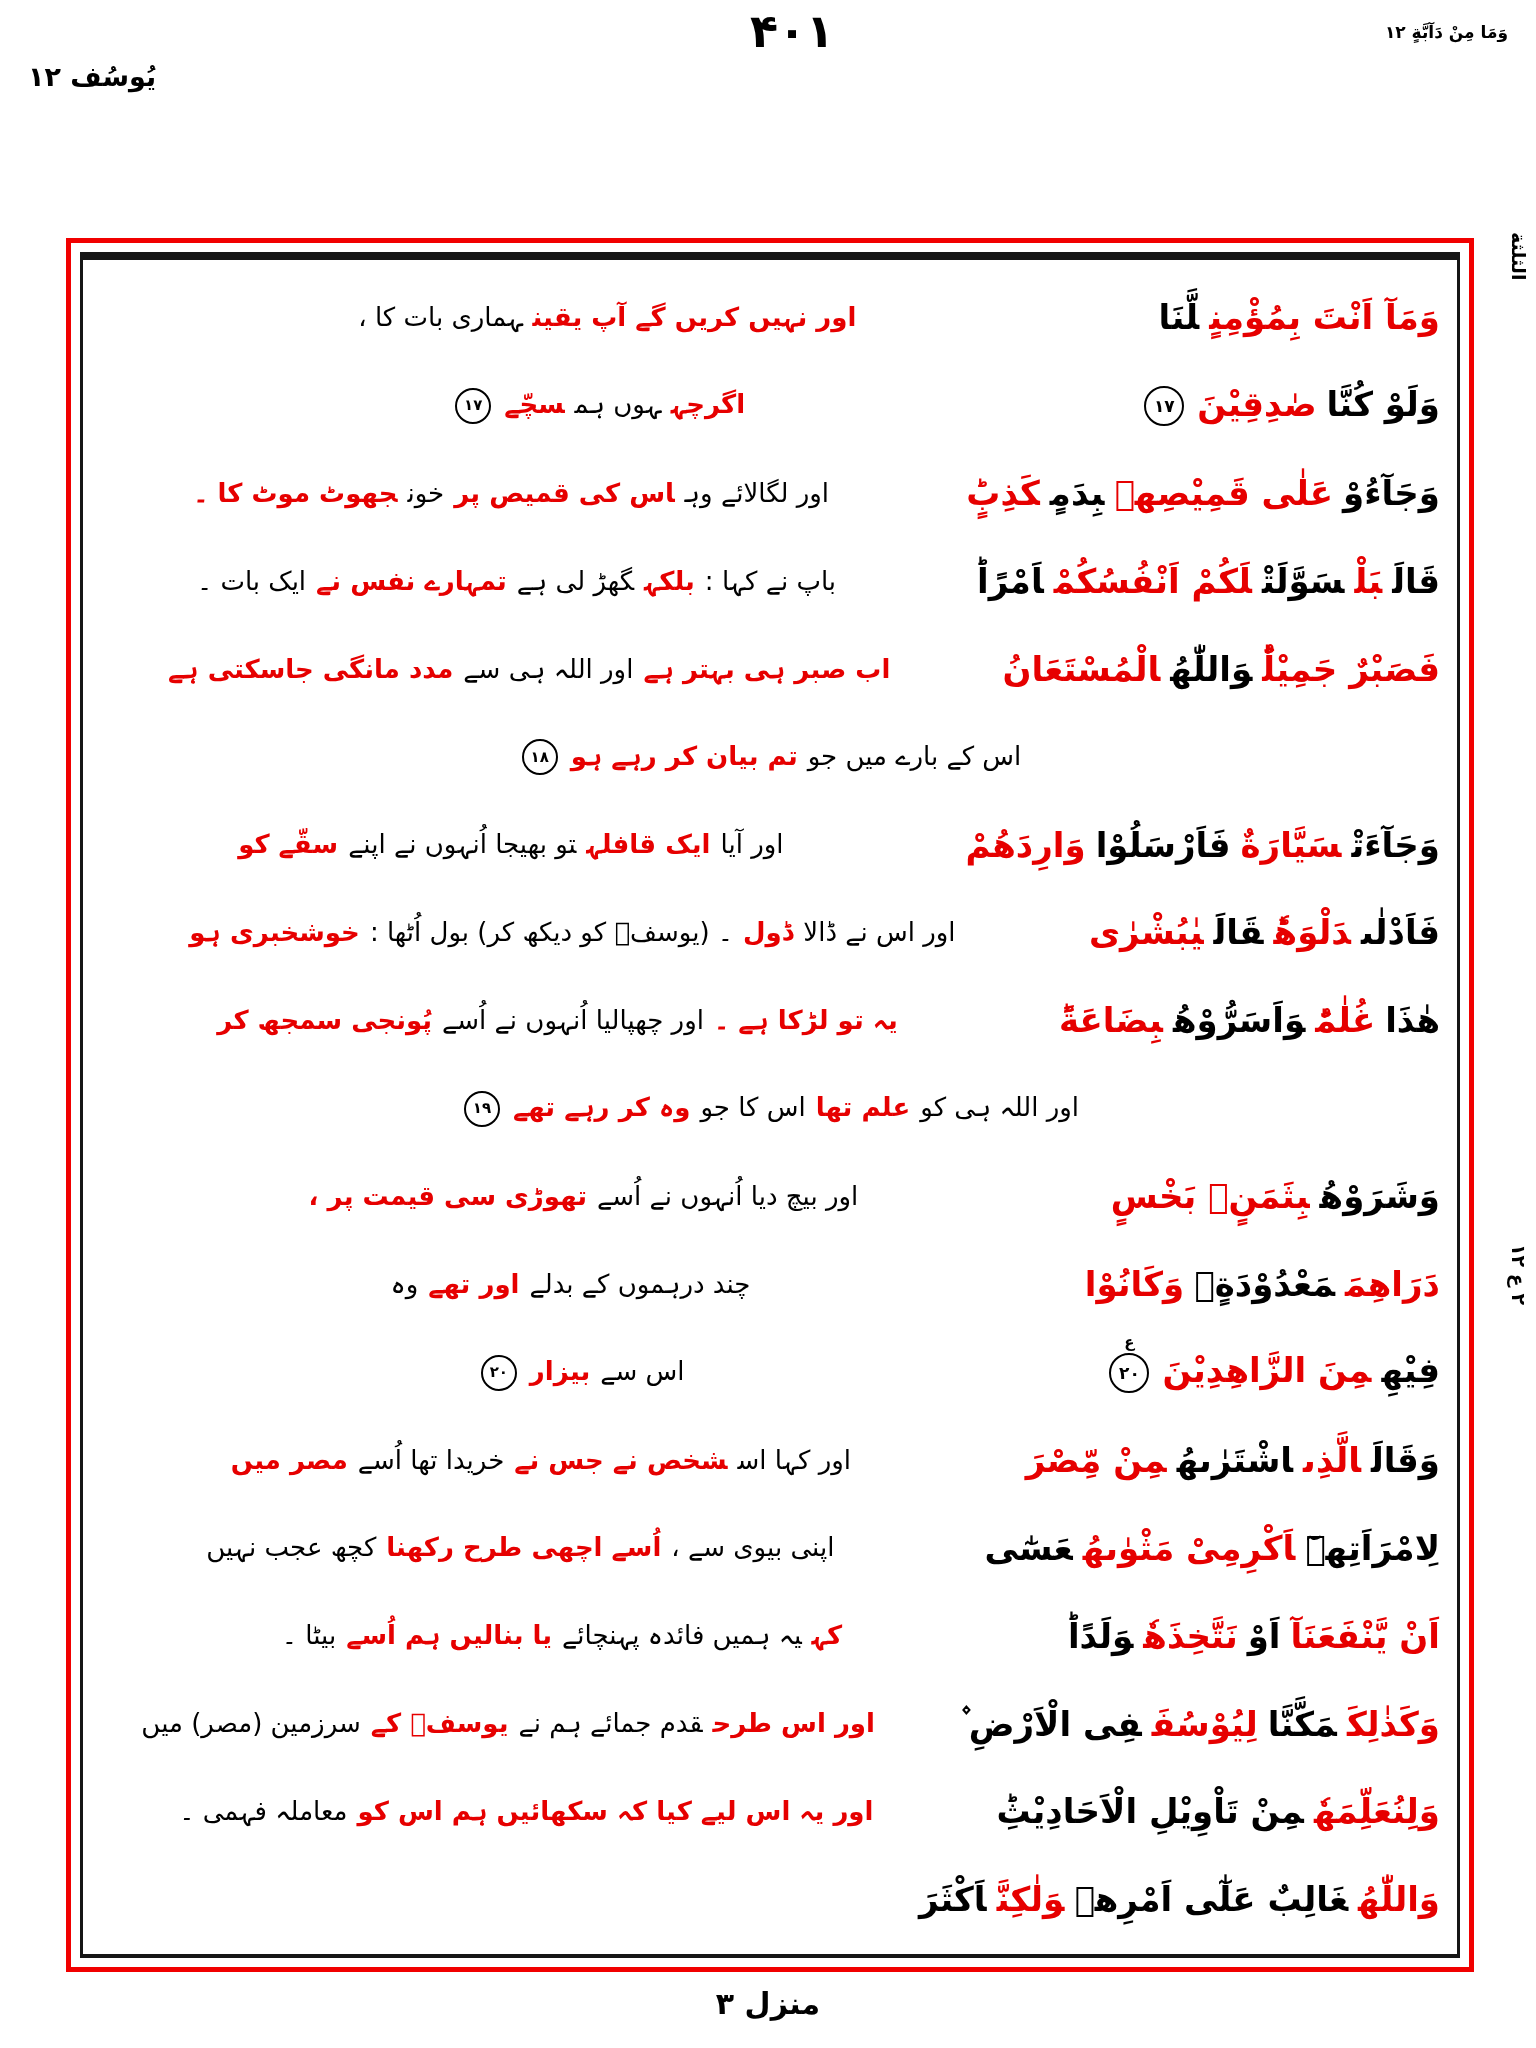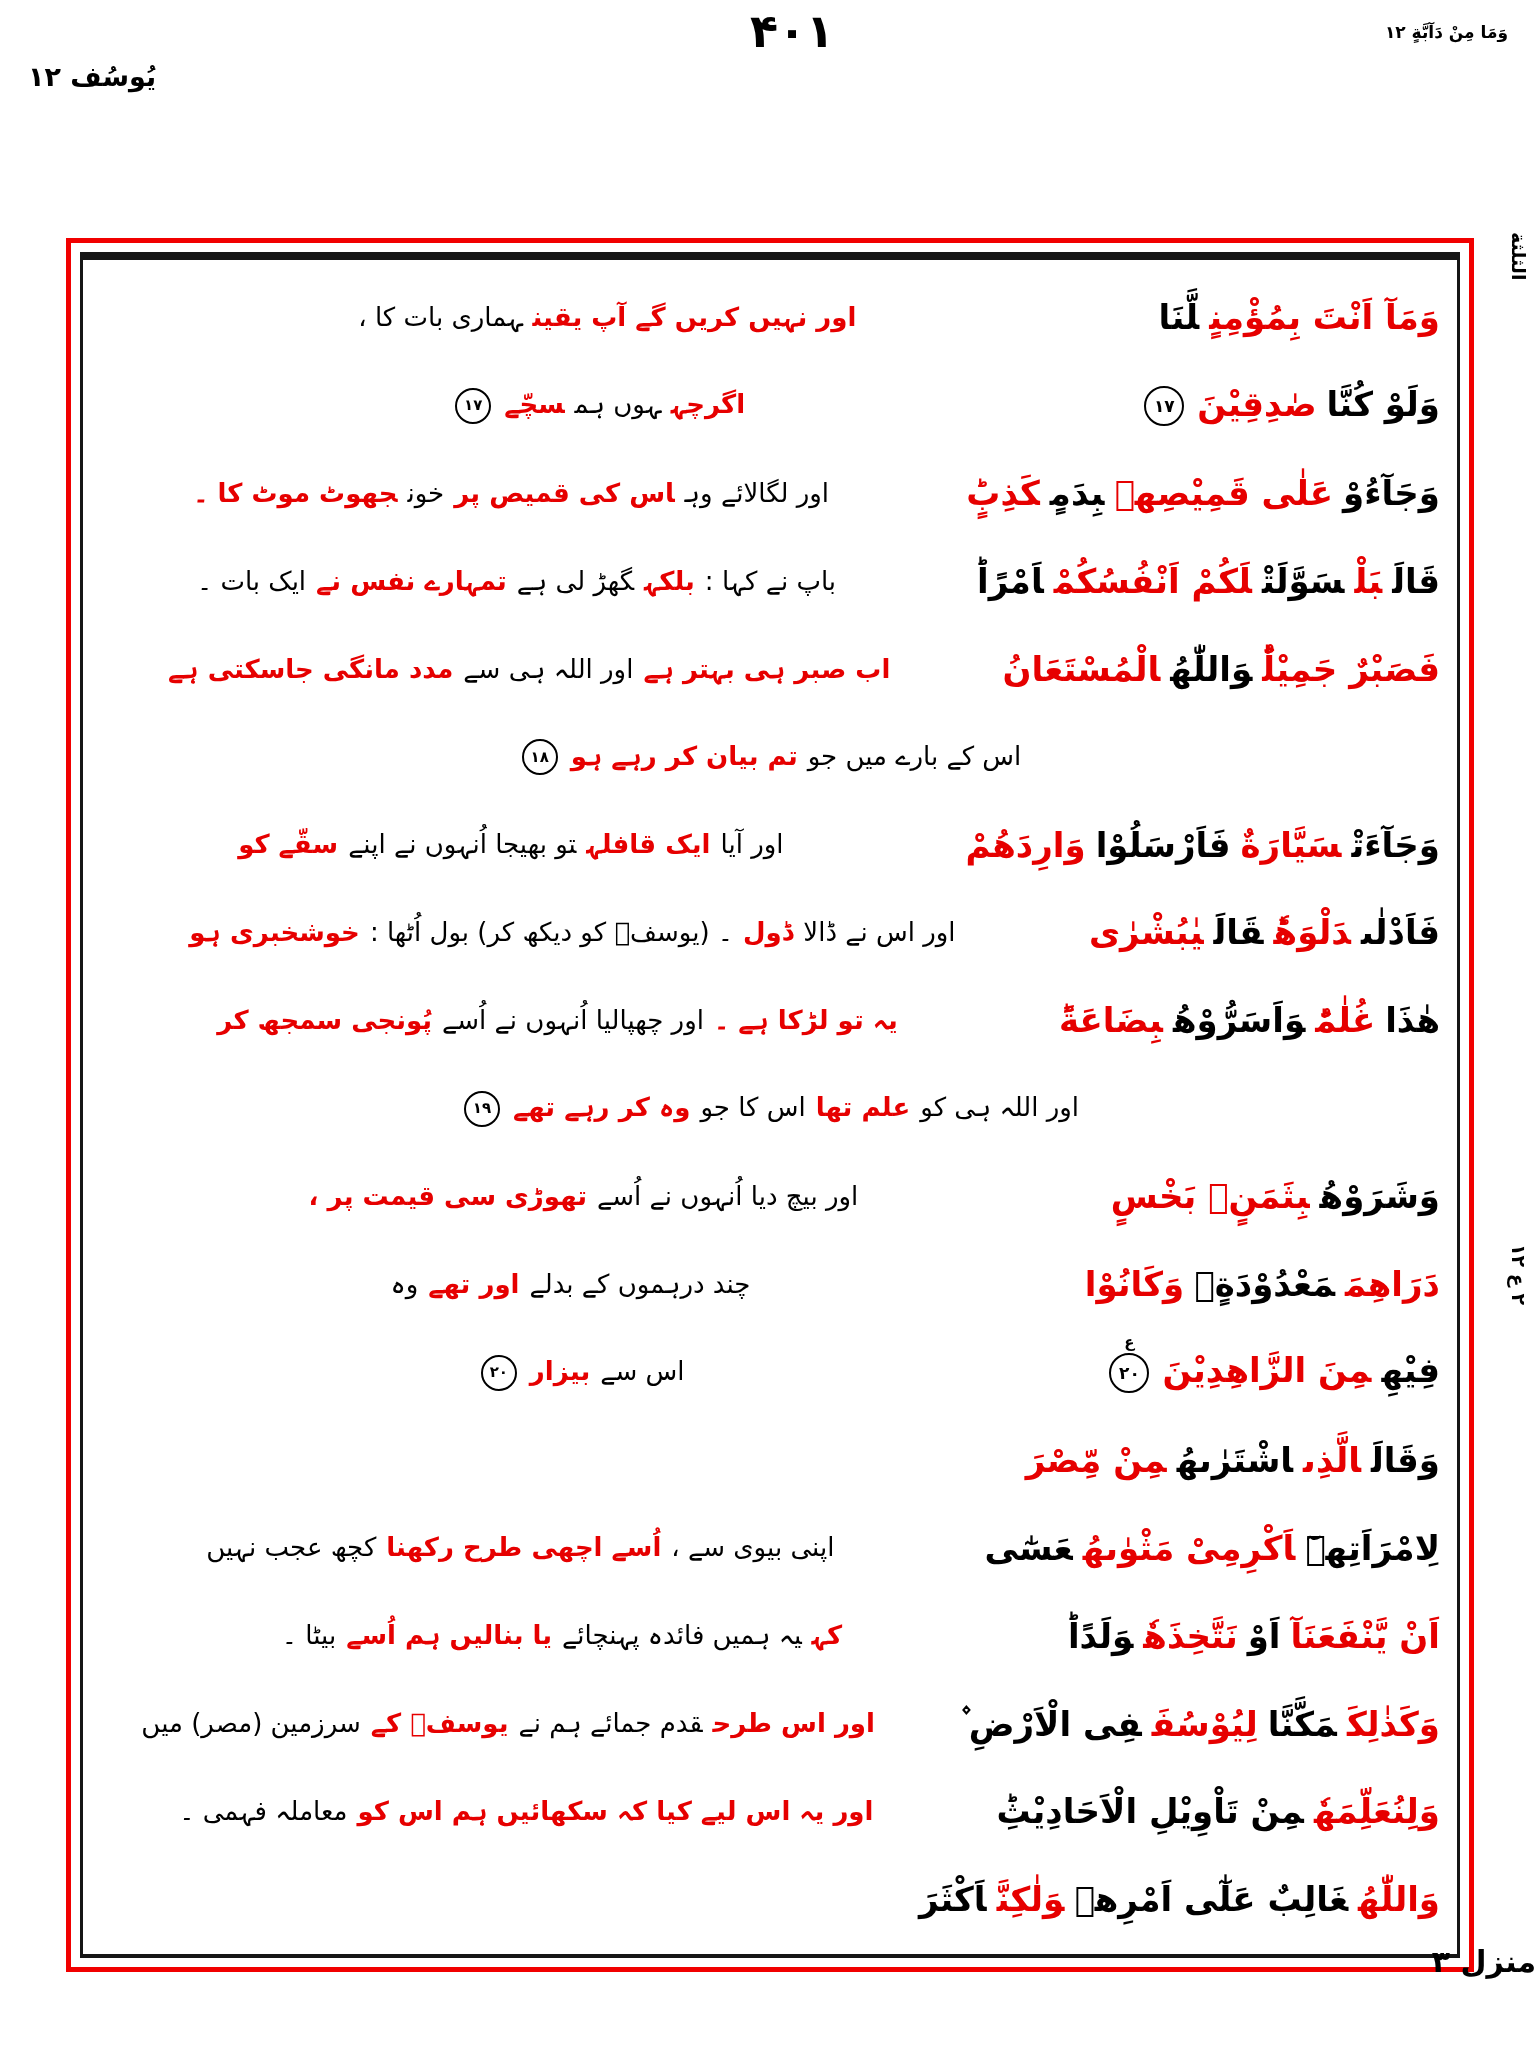--- a/index.html
+++ b/index.html
@@ -51,21 +51,21 @@
     font-size:15px;font-weight:bold;color:#000;line-height:1;
   }
   
   .margin-note{
     position:absolute;right:6px;writing-mode:vertical-rl;
     font-size:19px;font-weight:bold;color:#000;letter-spacing:2px;direction:rtl;
   }
   .margin-note-upper{top:232px;}
   .margin-note-lower{top:1244px;}
   .footer-manzil{
-    position:absolute;left:0;right:0;top:1944px;
+    position:absolute;left:0;right:0;top:1986px;text-align:center;
     font-size:30px;font-weight:bold;color:#000;direction:rtl;
   }
 </style>
 </head>
 <body style="--accent: #e60000; --frame-red: #f10000;">
 
 <div class="hdr-item hdr-surah">یُوسُف ۱۲</div>
 <div class="hdr-item hdr-page">۴۰۱</div>
 <div class="hdr-item hdr-juz">وَمَا مِنْ دَآبَّةٍ ۱۲</div>
 
@@ -117,20 +117,21 @@
         <div class="row">
           <div class="ar"><span class="seg red">دَرَاهِمَ</span><span class="seg blk">مَعْدُوْدَةٍۚ</span><span class="seg red">وَكَانُوْا</span></div>
           <div class="ur"><span class="seg blk">چند درہموں کے بدلے</span><span class="seg red">اور تھے</span><span class="seg blk">وہ</span></div>
         </div>
         <div class="row">
           <div class="ar"><span class="seg blk">فِيْهِ</span><span class="seg red">مِنَ الزَّاهِدِيْنَ</span><span class="verse">۲۰<span class="ain">ع</span></span></div>
           <div class="ur"><span class="seg blk">اس سے</span><span class="seg red">بیزار</span><span class="verse">۲۰</span></div>
         </div>
         <div class="row">
           <div class="ar"><span class="seg blk">وَقَالَ</span><span class="seg red">الَّذِى</span><span class="seg blk">اشْتَرٰىهُ</span><span class="seg red">مِنْ مِّصْرَ</span></div>
+          <div class="ur"><span class="seg blk">اور کہا اس</span><span class="seg red">شخص نے جس نے</span><span class="seg blk">خریدا تھا اُسے</span><span class="seg red">مصر میں</span></div>
         </div>
         <div class="row">
           <div class="ar"><span class="seg blk">لِامْرَاَتِهٖٓ</span><span class="seg red">اَكْرِمِىْ مَثْوٰىهُ</span><span class="seg blk">عَسٰٓى</span></div>
           <div class="ur"><span class="seg blk">اپنی بیوی سے ،</span><span class="seg red">اُسے اچھی طرح رکھنا</span><span class="seg blk">کچھ عجب نہیں</span></div>
         </div>
         <div class="row">
           <div class="ar"><span class="seg red">اَنْ يَّنْفَعَنَآ</span><span class="seg blk">اَوْ</span><span class="seg red">نَتَّخِذَهٗ</span><span class="seg blk">وَلَدًاؕ</span></div>
           <div class="ur"><span class="seg red">کہ</span><span class="seg blk">یہ ہمیں فائدہ پہنچائے</span><span class="seg red">یا بنالیں ہم اُسے</span><span class="seg blk">بیٹا ۔</span></div>
         </div>
         <div class="row">

